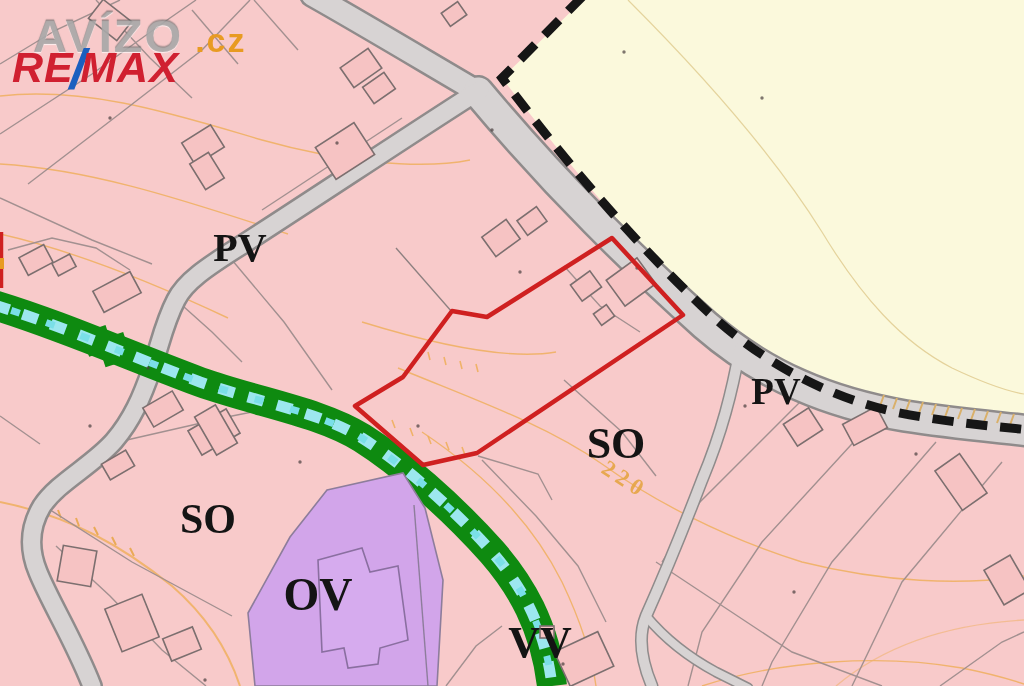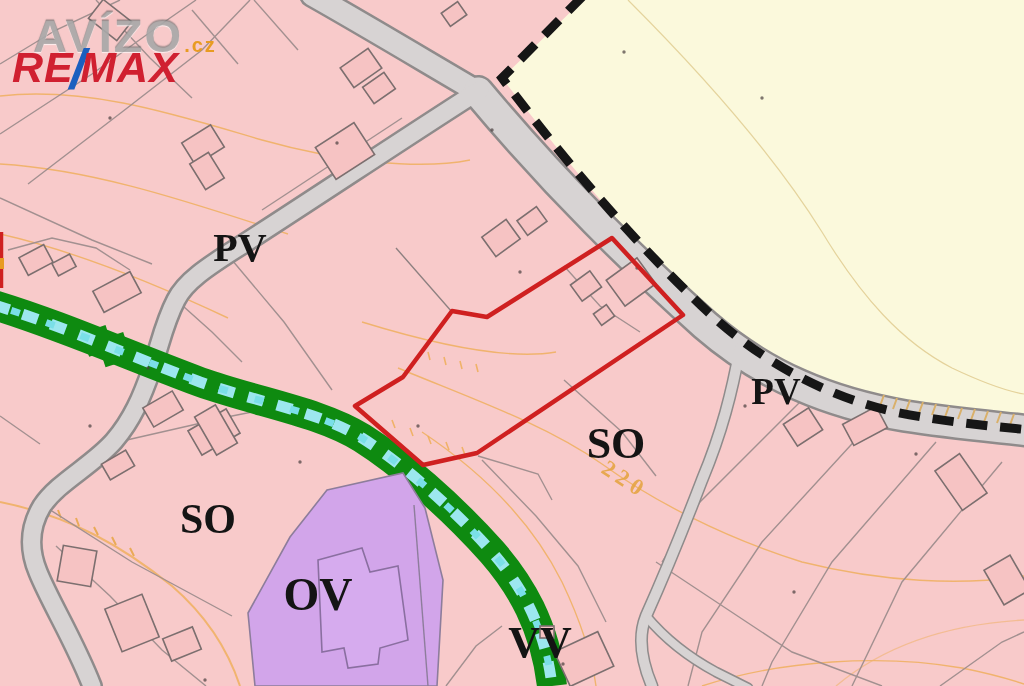--- a/index.html
+++ b/index.html
@@ -24,22 +24,22 @@
   }
   
   .watermark{
     position:absolute;left:33px;top:8px;z-index:6;
     font-size:47px;font-weight:bold;letter-spacing:2px;
     color:rgba(125,125,125,0.55);
     text-shadow:0 1px 1px rgba(255,255,255,.7), 0 -1px 1px rgba(90,90,90,.35);
     white-space:nowrap;
   }
   .watermark .cz{
-    font-size:20px;font-weight:bold;color:#e89b22;
-    text-shadow:none;margin-left:1px;
+    font-size:34px;font-weight:bold;color:#e89b22;
+    text-shadow:none;margin-left:12px;
   }
   .remax{
     position:absolute;left:12px;top:36px;z-index:7;
     font-size:43px;font-weight:800;font-style:italic;
     color:#d02030;white-space:nowrap;letter-spacing:1px;
   }
   .remax .slash{
     color:#1b5fbf;font-size:56px;font-style:italic;font-weight:800;
     margin:0 -6px 0 -4px;vertical-align:-6px;
   }

